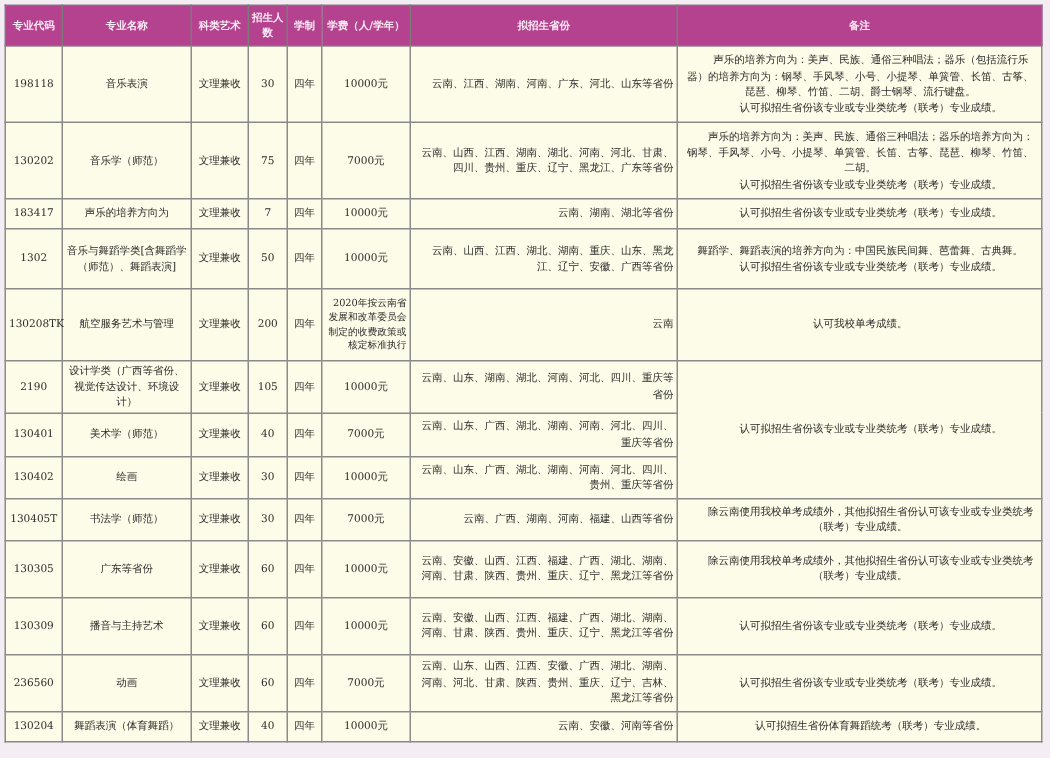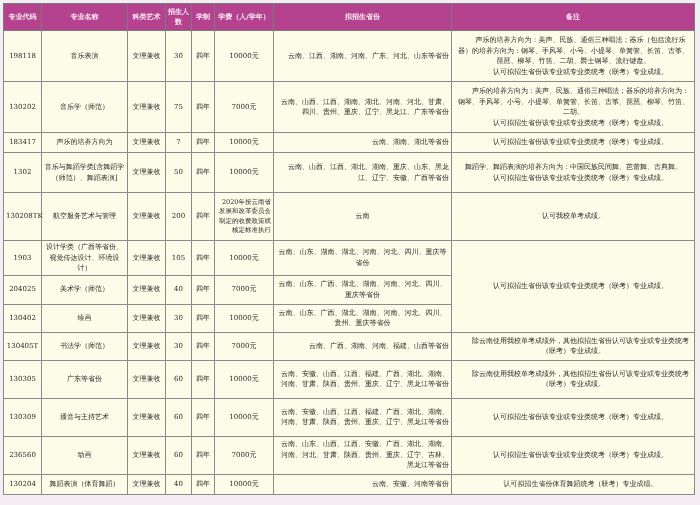--- a/index.html
+++ b/index.html
@@ -5,21 +5,21 @@
   html, body { margin:0; padding:0; }
   body { width:700px; height:505px; background:#f4eef4; overflow:hidden; position:relative;
          font-family:"DejaVu Serif","Liberation Serif",serif; }
   .wrap { position:absolute; left:3px; top:3px; width:691px; }
   table { border-collapse:collapse; width:691px; table-layout:fixed; }
   th { background:#b5428f; color:#fbeaf5; font-family:"DejaVu Sans","Liberation Sans",sans-serif;
        font-weight:bold; font-size:7px; line-height:10px; border:1px solid #7a7a7a; text-align:center; padding:1px 1px; }
   td { font-size:7px; line-height:10.5px; color:#2a2a2a; border:1px solid #8a8a8a; padding:1px 2px;
        background:#fdfce8; text-align:center; vertical-align:middle; }
   td.prov { text-align:right; }
-  td.prov.c { text-align:center; }
+  td.prov.c { text-align:right; }
   td.note { text-align:center; padding-left:3px; }
   td.note p { margin:0; text-indent:2em; }
   td.note p.noindent { text-indent:0; }
   td.fee-note { font-size:6.5px; line-height:9.5px;text-align:right; }
 </style>
 </head>
 <body>
 
 <div class="wrap">
 <table>
@@ -109,34 +109,34 @@
       <td>200</td>
       <td>四年</td>
       <td class="fee-note">2020年按云南省发展和改革委员会制定的收费政策或核定标准执行</td>
       <td class="prov c">云南</td>
       <td class="note">
         <p class="noindent">认可我校单考成绩。</p>
       </td>
     </tr>
 
     <tr style="height:34px">
-      <td>1903</td>
+      <td>2190</td>
       <td>设计学类（广西等省份、视觉传达设计、环境设计）</td>
       <td>文理兼收</td>
       <td>105</td>
       <td>四年</td>
       <td>10000元</td>
       <td class="prov c">云南、山东、湖南、湖北、河南、河北、四川、重庆等省份</td>
       <td class="note" rowspan="3">
         <p>认可拟招生省份该专业或专业类统考（联考）专业成绩。</p>
       </td>
     </tr>
 
     <tr style="height:29px">
-      <td>204025</td>
+      <td>130401</td>
       <td>美术学（师范）</td>
       <td>文理兼收</td>
       <td>40</td>
       <td>四年</td>
       <td>7000元</td>
       <td class="prov c">云南、山东、广西、湖北、湖南、河南、河北、四川、重庆等省份</td>
     </tr>
 
     <tr style="height:28px">
       <td>130402</td>

